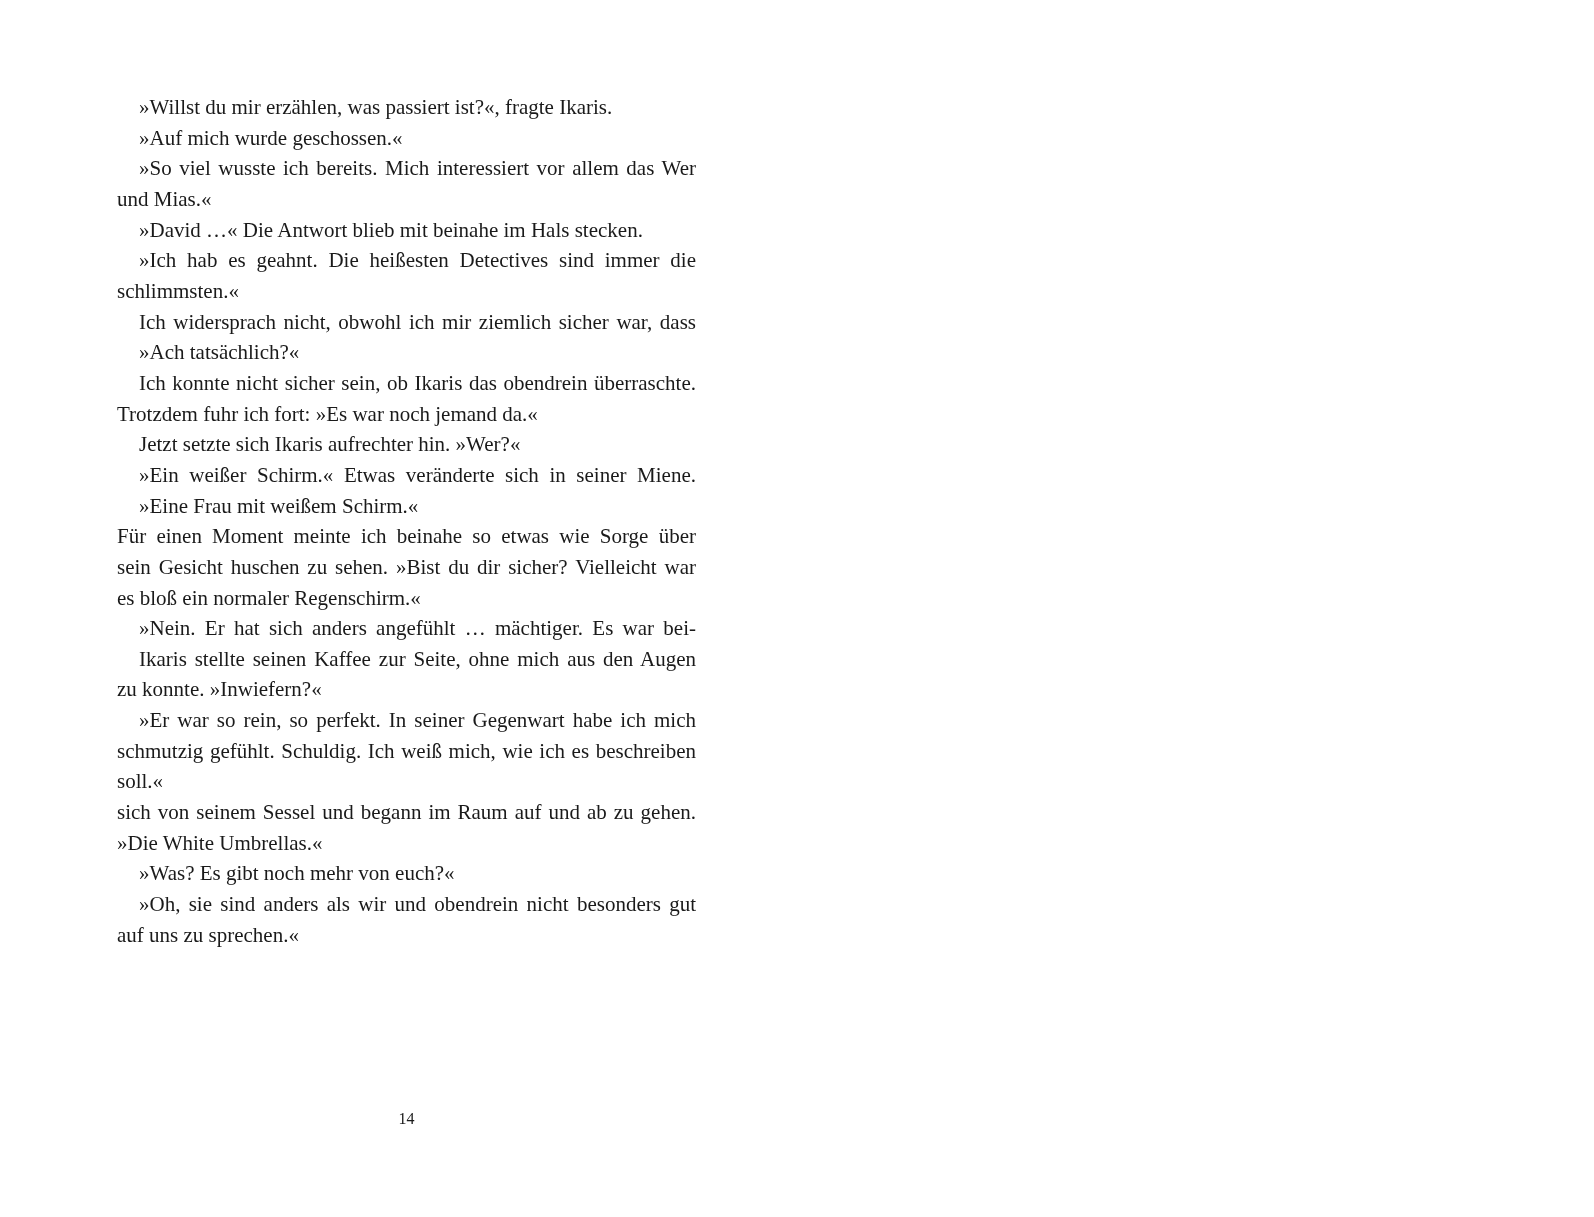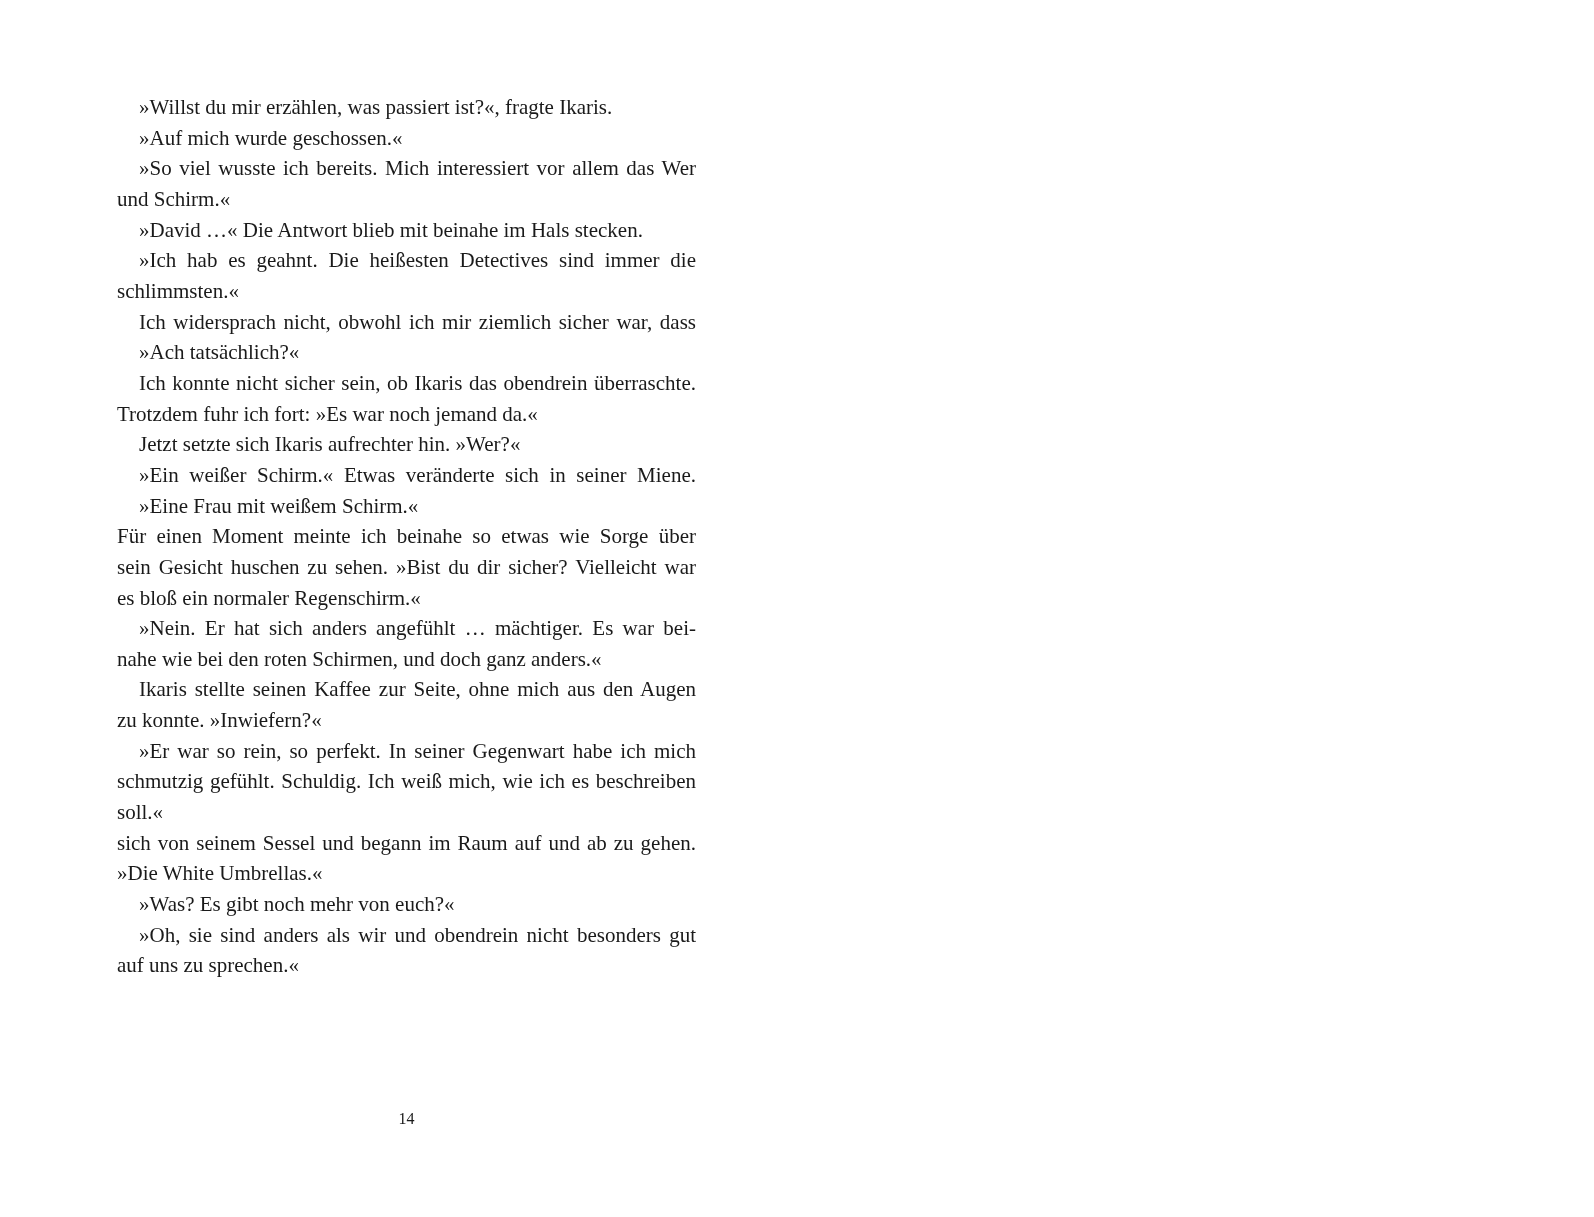--- a/index.html
+++ b/index.html
@@ -49,36 +49,35 @@
 </head>
 <body>
 
 <main class="spread">
 
   <section class="page page-left">
     <div class="text-col" id="col-0">
         <div class="line first para-end"><span>»Willst du mir erzählen, was passiert ist?«, fragte Ikaris.</span></div>
         <div class="line first para-end"><span>»Auf mich wurde geschossen.«</span></div>
         <div class="line first"><span>»So viel wusste ich bereits. Mich interessiert vor allem das Wer</span></div>
-        <div class="line para-end"><span>und Schirm.«</span></div>
+        <div class="line para-end"><span>und Mias.«</span></div>
         <div class="line first para-end"><span>»David …« Die Antwort blieb mit beinahe im Hals stecken.</span></div>
         <div class="line first"><span>»Ich hab es geahnt. Die heißesten Detectives sind immer die</span></div>
         <div class="line para-end"><span>schlimmsten.«</span></div>
         <div class="line first"><span>Ich widersprach nicht, obwohl ich mir ziemlich sicher war, dass</span></div>
         <div class="line first para-end"><span>»Ach tatsächlich?«</span></div>
         <div class="line first"><span>Ich konnte nicht sicher sein, ob Ikaris das obendrein überraschte.</span></div>
         <div class="line para-end"><span>Trotzdem fuhr ich fort: »Es war noch jemand da.«</span></div>
         <div class="line first para-end"><span>Jetzt setzte sich Ikaris aufrechter hin. »Wer?«</span></div>
         <div class="line first"><span>»Ein weißer Schirm.« Etwas veränderte sich in seiner Miene.</span></div>
         <div class="line first para-end"><span>»Eine Frau mit weißem Schirm.«</span></div>
         <div class="line"><span>Für einen Moment meinte ich beinahe so etwas wie Sorge über</span></div>
         <div class="line"><span>sein Gesicht huschen zu sehen. »Bist du dir sicher? Vielleicht war</span></div>
         <div class="line para-end"><span>es bloß ein normaler Regenschirm.«</span></div>
         <div class="line first"><span>»Nein. Er hat sich anders angefühlt … mächtiger. Es war bei-</span></div>
-        <div class="line para-end"><span>nahe wie bei den roten Schirmen, und doch ganz anders.«</span></div>
         <div class="line first"><span>Ikaris stellte seinen Kaffee zur Seite, ohne mich aus den Augen</span></div>
         <div class="line para-end"><span>zu konnte. »Inwiefern?«</span></div>
         <div class="line first"><span>»Er war so rein, so perfekt. In seiner Gegenwart habe ich mich</span></div>
         <div class="line"><span>schmutzig gefühlt. Schuldig. Ich weiß mich, wie ich es beschreiben</span></div>
         <div class="line para-end"><span>soll.«</span></div>
         <div class="line"><span>sich von seinem Sessel und begann im Raum auf und ab zu gehen.</span></div>
         <div class="line para-end"><span>»Die White Umbrellas.«</span></div>
         <div class="line first para-end"><span>»Was? Es gibt noch mehr von euch?«</span></div>
         <div class="line first"><span>»Oh, sie sind anders als wir und obendrein nicht besonders gut</span></div>
         <div class="line para-end"><span>auf uns zu sprechen.«</span></div>

